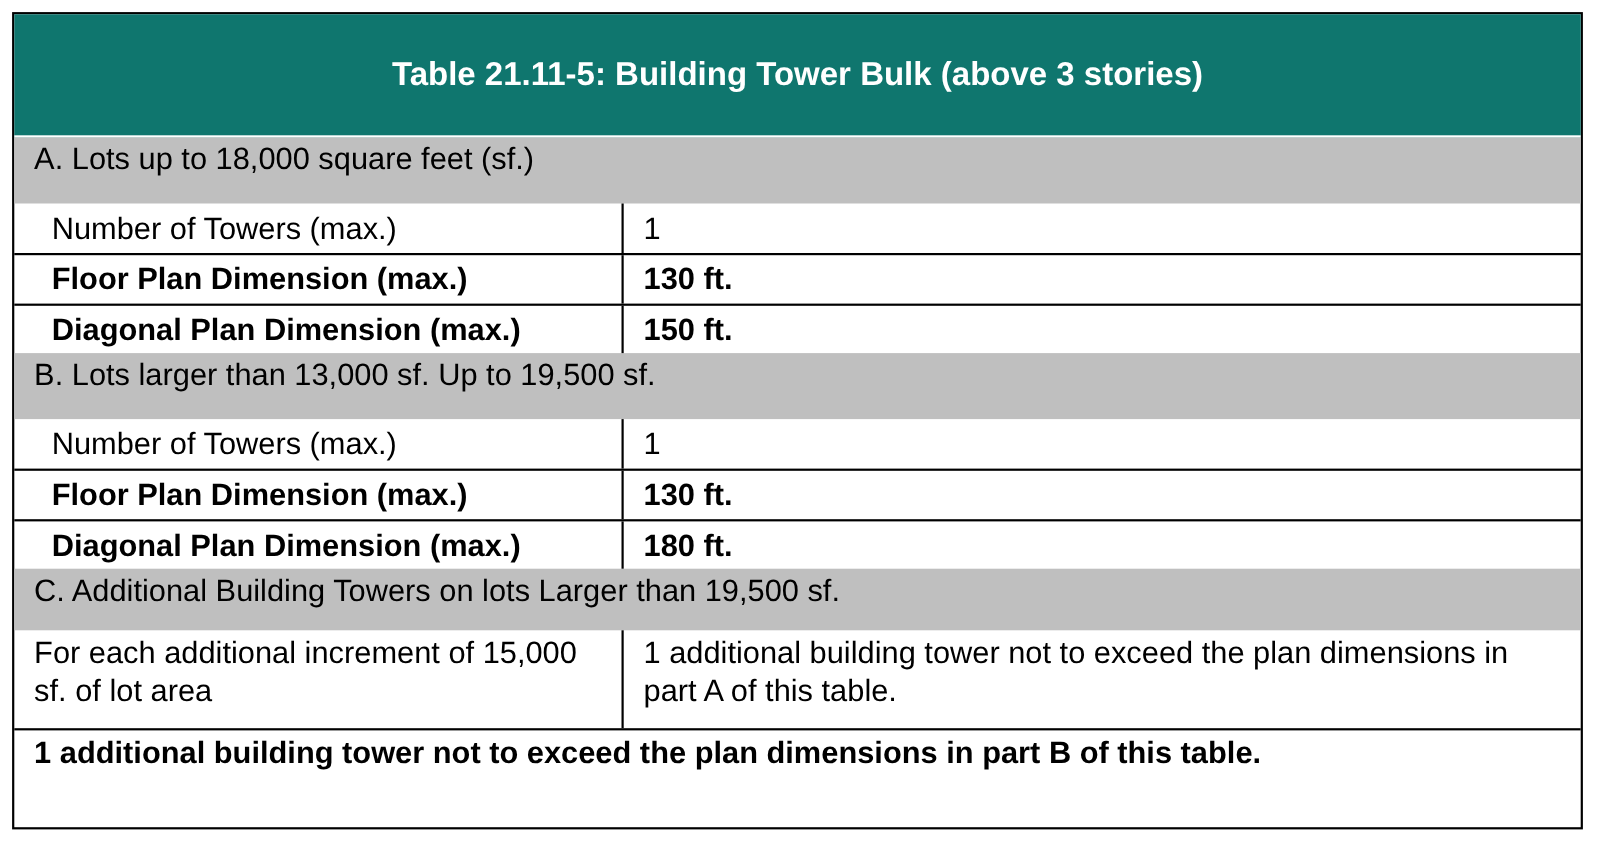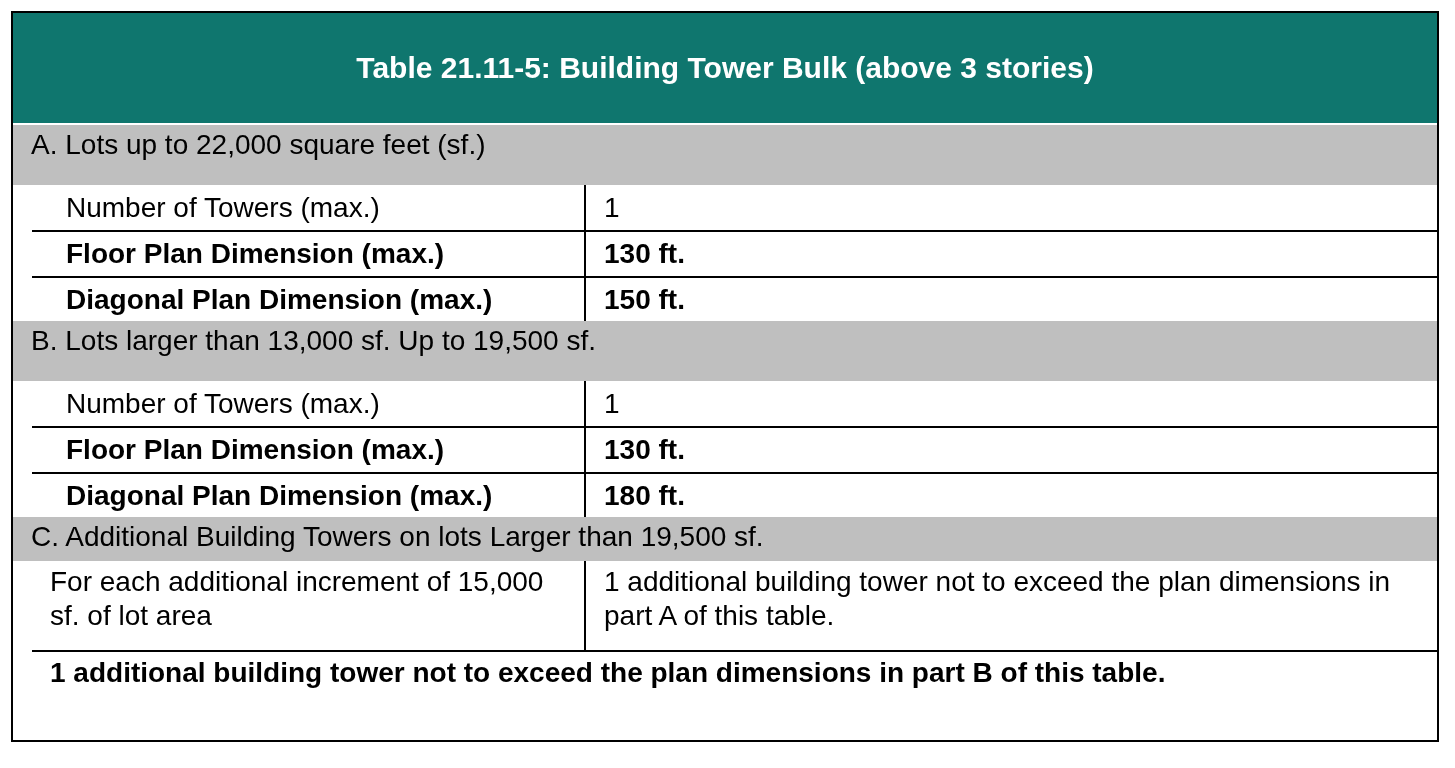--- a/index.html
+++ b/index.html
@@ -1,33 +1,33 @@
 <!DOCTYPE html>
 <html><head>
 <meta charset="utf-8">
 <style>
   html, body { margin: 0; padding: 0; background: #ffffff; }
   body { width: 1455px; height: 768px; position: relative; overflow: hidden; font-family: "Liberation Sans", sans-serif; color: #000; }
   .tbl { position: absolute; left: 11px; top: 11px; width: 1428px; border: 2px solid #000; box-sizing: border-box; }
   .hdr { height: 112px; background: #0f766e; color: #fff; font-weight: bold; font-size: 30px; display: flex; align-items: center; justify-content: center; border-bottom: 2px solid #fff; box-sizing: border-box; }
   .sec { background: #bfbfbf; font-size: 28px; padding: 4px 0 0 18px; box-sizing: border-box; }
-  .row { display: flex; font-size: 28px; box-sizing: border-box; margin-left: 19px; }
+  .row { display: flex; font-size: 28px; box-sizing: border-box; }
   .row .c1 { width: 554px; border-right: 2px solid #000; box-sizing: border-box; padding: 0 0 0 34px; display: flex; align-items: center; }
   .row .c2 { flex: 1; padding: 0 0 0 18px; display: flex; align-items: center; }
   .row.bt { border-top: 2px solid #000; font-weight: bold; }
   .row.tall .c1 { padding: 4px 6px 0 18px; align-items: flex-start; line-height: 34px; }
   .row.tall .c2 { padding: 4px 10px 0 18px; align-items: flex-start; line-height: 34px; }
 </style>
 </head>
 <body>
 
 <div class="tbl">
   <div class="hdr">Table 21.11-5: Building Tower Bulk (above 3 stories)</div>
 
-  <div class="sec" style="height:60px">A.  Lots up to 22,000 square feet (sf.)</div>
+  <div class="sec" style="height:60px">A.  Lots up to 18,000 square feet (sf.)</div>
   <div class="row" style="height:45px">
     <div class="c1">Number of Towers (max.)</div>
     <div class="c2">1</div>
   </div>
   <div class="row bt" style="height:46px">
     <div class="c1">Floor Plan Dimension (max.)</div>
     <div class="c2">130 ft.</div>
   </div>
   <div class="row bt" style="height:45px">
     <div class="c1">Diagonal Plan Dimension (max.)</div>
@@ -41,21 +41,21 @@
   </div>
   <div class="row bt" style="height:46px">
     <div class="c1">Floor Plan Dimension (max.)</div>
     <div class="c2">130 ft.</div>
   </div>
   <div class="row bt" style="height:45px">
     <div class="c1">Diagonal Plan Dimension (max.)</div>
     <div class="c2">180 ft.</div>
   </div>
 
-  <div class="sec" style="height:44px">C.  Additional Building Towers on lots Larger than 19,500 sf.</div>
+  <div class="sec" style="height:56px">C.  Additional Building Towers on lots Larger than 19,500 sf.</div>
   <div class="row tall" style="height:89px">
     <div class="c1">For each additional increment of 15,000 sf. of lot area</div>
     <div class="c2">1 additional building tower not to exceed the plan dimensions in part A of this table.</div>
   </div>
   <div class="row bt tall" style="height:90px">
     <div class="c2">1 additional building tower not to exceed the plan dimensions in part B of this table.</div>
   </div>
 </div>
 
 </body></html>

